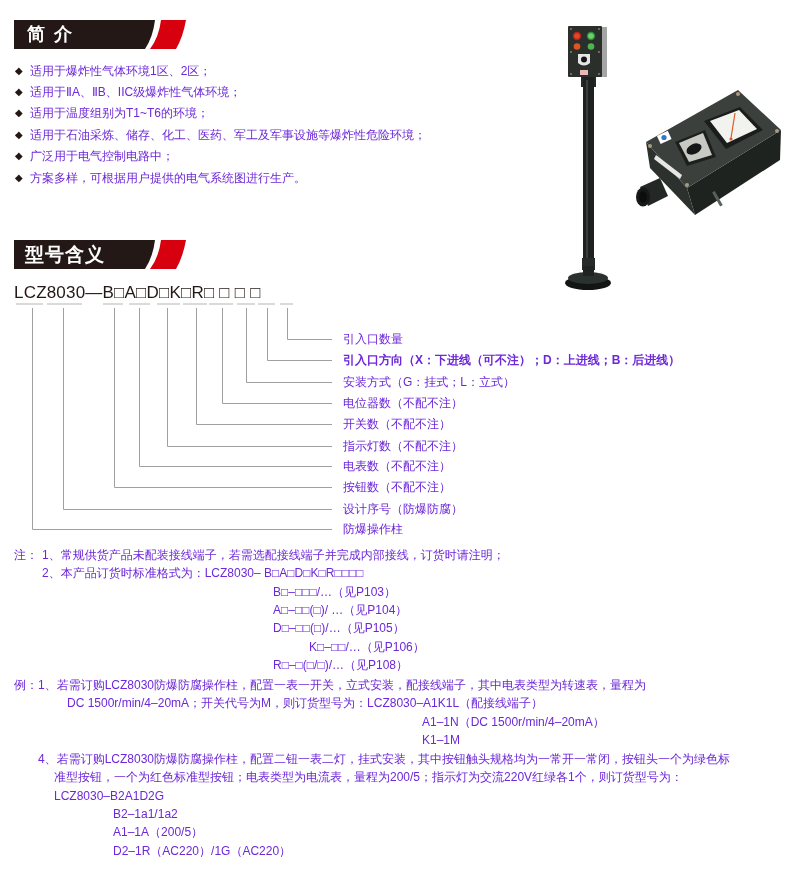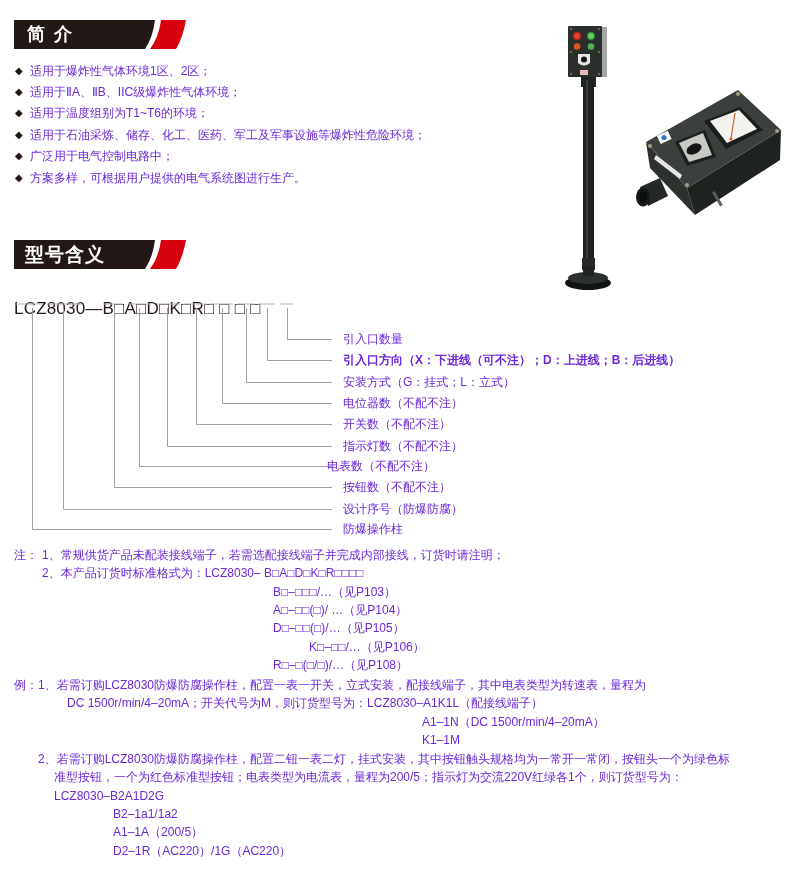--- a/index.html
+++ b/index.html
@@ -14,21 +14,21 @@
   }
   .band { position:absolute; left:14px; width:174px; height:22px; }
   .band svg { position:absolute; left:0; top:0; }
   .band-title {
     position:absolute; top:0; height:29px; line-height:29px;
     color:#ffffff; font-weight:bold; white-space:nowrap;
   }
   .bullet-icon { position:absolute; font-size:10px; line-height:16px; color:#231815; }
   .code {
     position:absolute; left:14px; top:284px; font-size:17px; line-height:18px;
-    white-space:nowrap; color:#231815; letter-spacing:0.2px;margin-top:16px;
+    white-space:nowrap; color:#231815; letter-spacing:0.2px;
   }
   .overlay { position:absolute; pointer-events:none; }
 </style>
 </head>
 <body>
 
 <div class="band" style="top:20px;">
   <svg width="174" height="29" viewBox="0 0 174 29">
     <path d="M0,0 H141 Q139,17 131,29 H0 Z" fill="#231815"></path>
     <path d="M147,0 H172 Q169,17 162,29 H136 Q145,17 147,0 Z" fill="#d7000f"></path>
@@ -154,21 +154,21 @@
   </g>
 </svg>
 
 <div>
   <div class="t" style="left:343px; top:331px;">引入口数量</div>
   <div class="t" style="left:343px; top:352px;font-weight:bold;">引入口方向（X：下进线（可不注）；D：上进线；B：后进线）</div>
   <div class="t" style="left:343px; top:374px;">安装方式（G：挂式；L：立式）</div>
   <div class="t" style="left:343px; top:395px;">电位器数（不配不注）</div>
   <div class="t" style="left:343px; top:416px;">开关数（不配不注）</div>
   <div class="t" style="left:343px; top:438px;">指示灯数（不配不注）</div>
-  <div class="t" style="left:327px; top:458px;text-align:center;">电表数（不配不注）</div>
+  <div class="t" style="left:343px; top:458px;text-align:center;">电表数（不配不注）</div>
   <div class="t" style="left:343px; top:479px;">按钮数（不配不注）</div>
   <div class="t" style="left:343px; top:501px;">设计序号（防爆防腐）</div>
   <div class="t" style="left:343px; top:521px;">防爆操作柱</div>
 </div>
 
 <div>
   <div class="t" style="left:14px; top:547px;">注：</div>
   <div class="t" style="left:42px; top:547px;">1、常规供货产品未配装接线端子，若需选配接线端子并完成内部接线，订货时请注明；</div>
   <div class="t" style="left:42px; top:565px;text-align:center;">2、本产品订货时标准格式为：LCZ8030– B□A□D□K□R□□□□</div>
   <div class="t" style="left:273px; top:584px;">B□–□□□/…（见P103）</div>
@@ -178,19 +178,19 @@
   <div class="t" style="left:273px; top:657px;">R□–□(□/□)/…（见P108）</div>
 </div>
 
 <div>
   <div class="t" style="left:14px; top:677px;">例：</div>
   <div class="t" style="left:38px; top:677px;">1、若需订购LCZ8030防爆防腐操作柱，配置一表一开关，立式安装，配接线端子，其中电表类型为转速表，量程为</div>
   <div class="t" style="left:67px; top:695px;">DC 1500r/min/4–20mA；开关代号为M，则订货型号为：LCZ8030–A1K1L（配接线端子）</div>
   <div class="t" style="left:422px; top:714px;">A1–1N（DC 1500r/min/4–20mA）</div>
   <div class="t" style="left:422px; top:732px;">K1–1M</div>
 
-  <div class="t" style="left:38px; top:751px;">2、若需订购LCZ8030防爆防腐操作柱，配置二钮一表二灯，挂式安装，其中按钮触头规格均为一常开一常闭，按钮头一个为绿色标</div>
+  <div class="t" style="left:38px; top:751px;">4、若需订购LCZ8030防爆防腐操作柱，配置二钮一表二灯，挂式安装，其中按钮触头规格均为一常开一常闭，按钮头一个为绿色标</div>
   <div class="t" style="left:54px; top:769px;">准型按钮，一个为红色标准型按钮；电表类型为电流表，量程为200/5；指示灯为交流220V红绿各1个，则订货型号为：</div>
   <div class="t" style="left:54px; top:788px;">LCZ8030–B2A1D2G</div>
   <div class="t" style="left:113px; top:806px;">B2–1a1/1a2</div>
   <div class="t" style="left:113px; top:824px;">A1–1A（200/5）</div>
   <div class="t" style="left:113px; top:843px;">D2–1R（AC220）/1G（AC220）</div>
 </div>
 
 </body></html>

